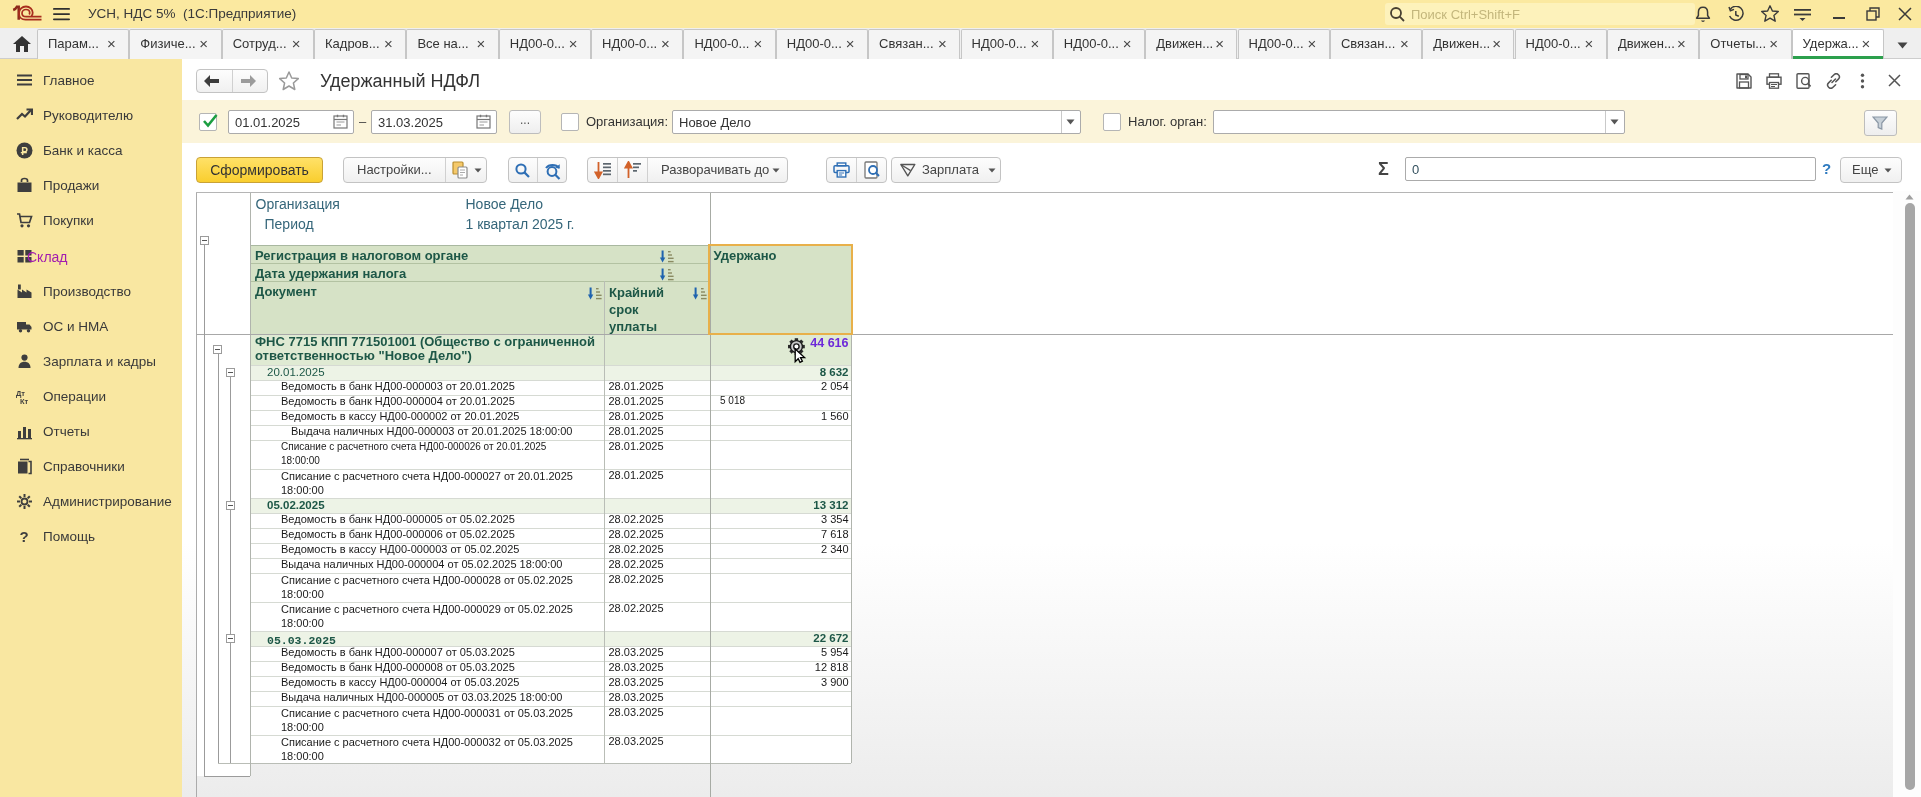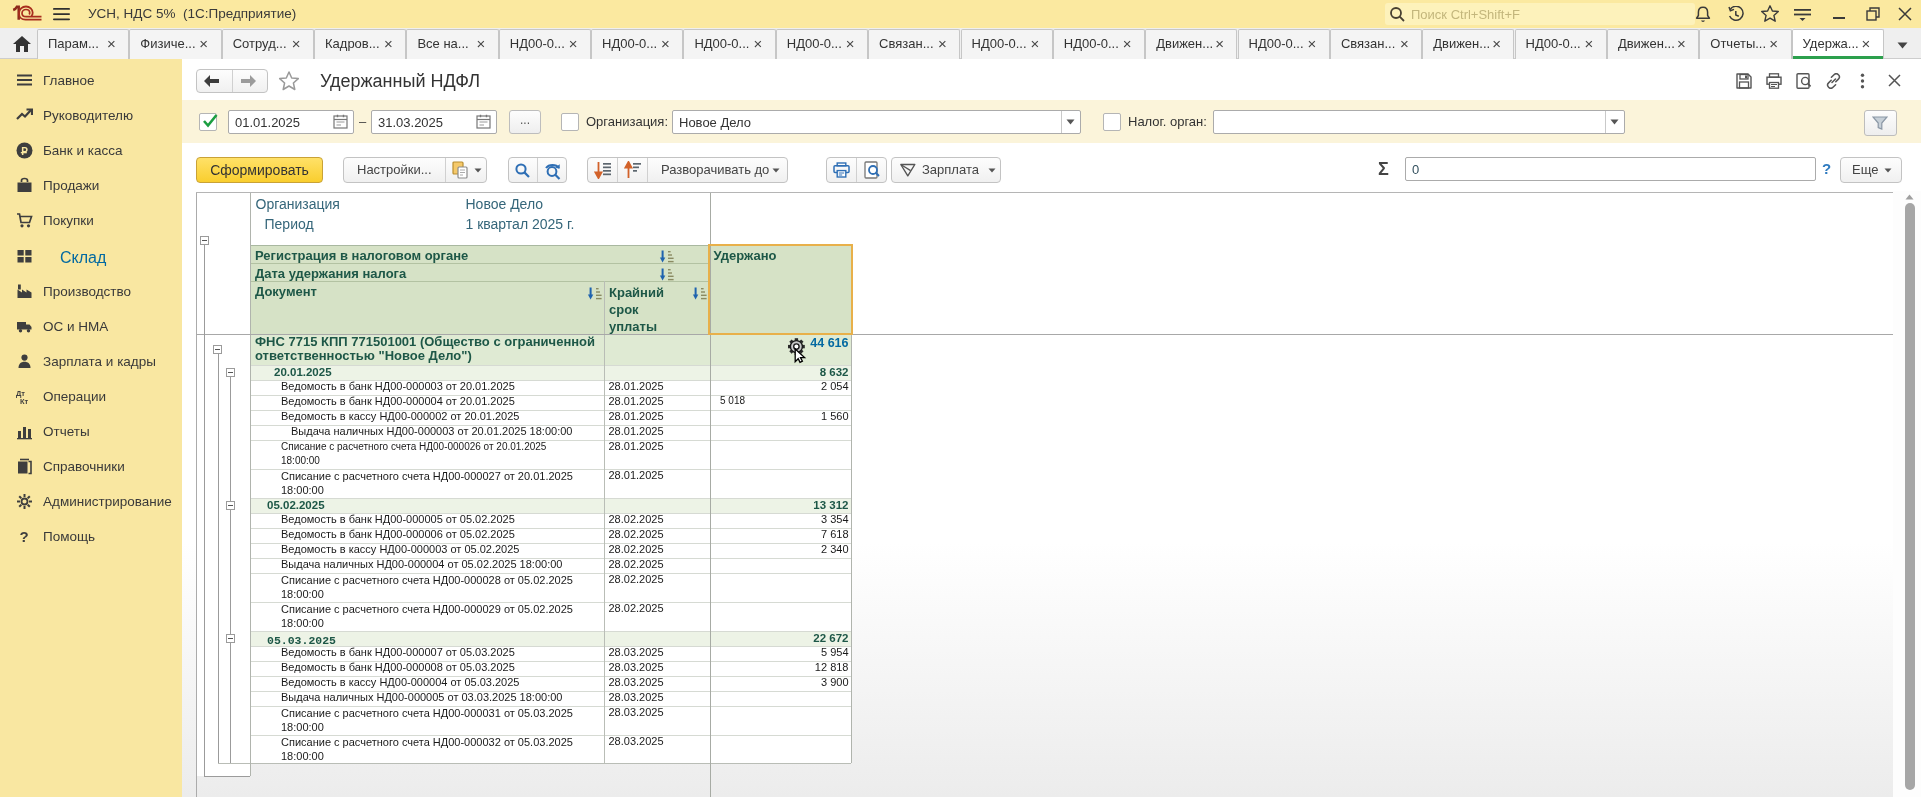--- a/index.html
+++ b/index.html
@@ -148,21 +148,21 @@
     <circle cx="6" cy="13.8" r="1.6" fill="#3e3e3e"></circle>
     <circle cx="12.5" cy="13.8" r="1.6" fill="#3e3e3e"></circle>
   </svg>
 <div class="abs" style="left:43px;top:213.4px;font-size:13.5px;color:#3a3a3a;">Покупки</div>
 <svg class="abs" style="left:16px;top:247.5px" width="17" height="17" viewBox="0 0 17 17">
     <rect x="1.5" y="2" width="6.2" height="5.5" fill="#3e3e3e"></rect>
     <rect x="9.3" y="2" width="6.2" height="5.5" fill="#3e3e3e"></rect>
     <rect x="1.5" y="9" width="6.2" height="5.5" fill="#3e3e3e"></rect>
     <rect x="9.3" y="9" width="6.2" height="5.5" fill="#3e3e3e"></rect>
   </svg>
-<div class="abs" style="left:60px;top:248.5px;font-size:16px;color:#0369a1;">Склад</div>
+<div class="abs" style="left:27px;top:248.5px;font-size:14px;color:#a21caf;">Склад</div>
 <svg class="abs" style="left:16px;top:282.6px" width="17" height="17" viewBox="0 0 17 17">
     <path d="M1.5 15 L1.5 6.5 L6 9.5 L6 6.5 L10.5 9.5 L10.5 6.5 L15.5 9.5 L15.5 15 Z" fill="#3e3e3e"></path>
     <rect x="2" y="1.5" width="2.8" height="5" fill="#3e3e3e"></rect>
   </svg>
 <div class="abs" style="left:43px;top:283.6px;font-size:13.5px;color:#3a3a3a;">Производство</div>
 <svg class="abs" style="left:16px;top:317.7px" width="17" height="17" viewBox="0 0 17 17">
     <rect x="1" y="4" width="9" height="7.5" fill="#3e3e3e"></rect>
     <path d="M10 6.5 L13.5 6.5 L15.5 9 L15.5 11.5 L10 11.5 Z" fill="#3e3e3e"></path>
     <circle cx="4.5" cy="12.8" r="1.7" fill="#3e3e3e"></circle>
     <circle cx="12.5" cy="12.8" r="1.7" fill="#3e3e3e"></circle>
@@ -420,23 +420,23 @@
     <path d="M3.6 12.5 L0.9 7.6 L6.3 7.6 Z" fill="#1f63ae"></path>
     <g fill="#8a8a62">
       <rect x="9" y="1" width="2.6" height="1.4"></rect>
       <rect x="9" y="4.3" width="4" height="1.4"></rect>
       <rect x="9" y="7.6" width="5.6" height="1.4"></rect>
       <rect x="9" y="10.9" width="5.6" height="1.4"></rect>
     </g>
   </svg>
 <div class="abs" style="left:250.4px;top:334.5px;width:600.6px;height:30px;background:#dfead3;"></div>
 <div class="abs" style="left:255px;top:335.0px;width:350px;font-size:13px;font-weight:bold;color:#1d5747;line-height:14px;">ФНС 7715 КПП 771501001 (Общество с ограниченной ответственностью "Новое Дело")</div>
-<div class="abs" style="left:720px;top:335.5px;width:128.5px;text-align:right;font-size:12.5px;font-weight:bold;color:#0369a1;">44 616</div>
+<div class="abs" style="left:720px;top:335.5px;width:128.5px;text-align:right;font-size:12.5px;font-weight:bold;color:#6d28d9;">44 616</div>
 <div class="abs" style="left:250.4px;top:364.5px;width:600.6px;height:15px;background:#edf3e6;"></div>
-<div class="abs" style="left:274px;top:365.5px;font-size:11.5px;font-weight:bold;color:#1d5747;">20.01.2025</div>
+<div class="abs" style="left:267px;top:365.5px;font-size:11.5px;font-weight:normal;color:#1d5747;">20.01.2025</div>
 <div class="abs" style="left:720px;top:365.5px;width:128.5px;text-align:right;font-size:11.5px;font-weight:bold;color:#1d5747;">8 632</div>
 <div class="abs" style="left:281px;top:380.0px;font-size:11px;color:#1a1a1a;">Ведомость в банк НД00-000003 от 20.01.2025</div>
 <div class="abs" style="left:608.5px;top:380.0px;font-size:11px;color:#1a1a1a;">28.01.2025</div>
 <div class="abs" style="left:720px;top:380.0px;width:128.5px;text-align:right;font-size:11px;color:#1a1a1a;">2 054</div>
 <div class="abs" style="left:281px;top:395.0px;font-size:11px;color:#1a1a1a;">Ведомость в банк НД00-000004 от 20.01.2025</div>
 <div class="abs" style="left:608.5px;top:395.0px;font-size:11px;color:#1a1a1a;">28.01.2025</div>
 <div class="abs" style="left:720px;top:395.0px;width:128.5px;font-size:10px;color:#1a1a1a;">5 018</div>
 <div class="abs" style="left:281px;top:410.0px;font-size:11px;color:#1a1a1a;">Ведомость в кассу НД00-000002 от 20.01.2025</div>
 <div class="abs" style="left:608.5px;top:410.0px;font-size:11px;color:#1a1a1a;">28.01.2025</div>
 <div class="abs" style="left:720px;top:410.0px;width:128.5px;text-align:right;font-size:11px;color:#1a1a1a;">1 560</div>

